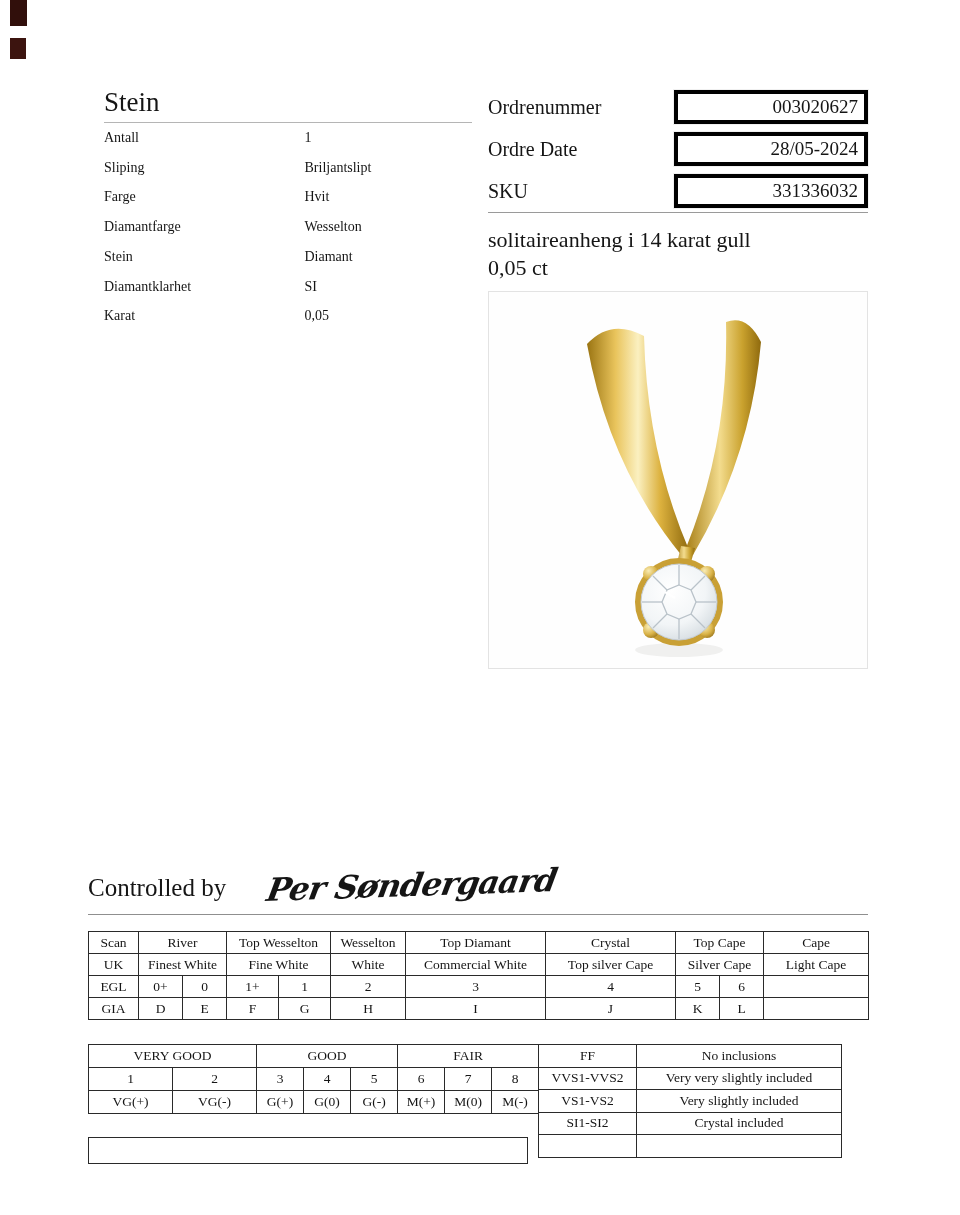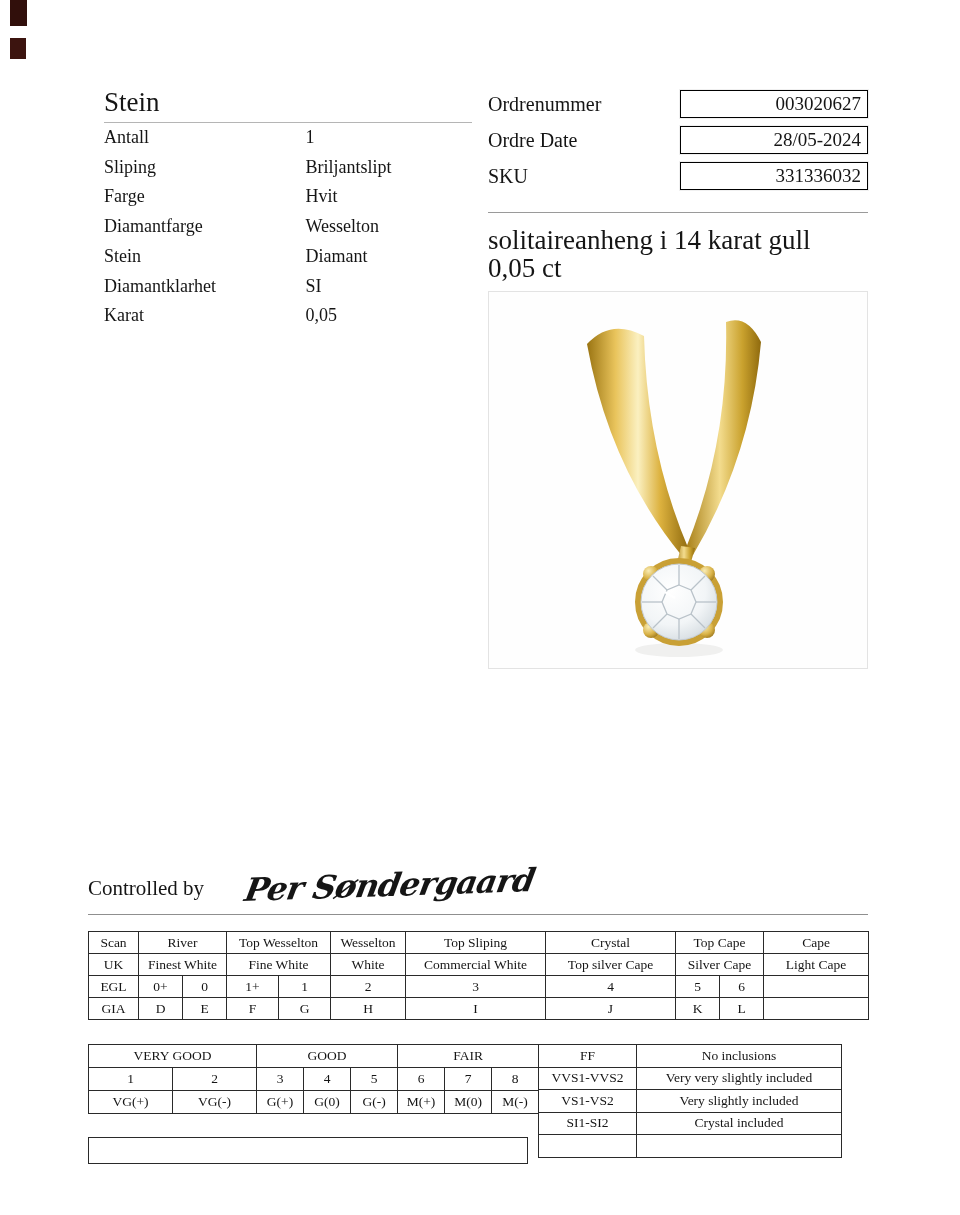--- a/index.html
+++ b/index.html
@@ -8,42 +8,42 @@
 
   
   .artifact{position:absolute;background:#310f0b;}
   .a1{left:10px;top:0;width:17px;height:26px;}
   .a2{left:10px;top:38px;width:16px;height:21px;background:#3c140f;}
 
   
   .stein{position:absolute;left:88px;top:86px;width:368px;margin-left:16px;}
   .stein-title{margin:0;font-size:27px;font-weight:400;line-height:32px;
                border-bottom:1px solid #b5b5b5;padding-bottom:4px;}
-  .prop-row{line-height:29.7px;font-size:18px;}
+  .prop-row{line-height:29.7px;font-size:14px;}
   .prop-label{display:inline-block;width:197px;}
   .prop-value{display:inline-block;}
 
   
   .order{position:absolute;left:488px;top:90px;width:380px;}
   .order-field{display:flex;align-items:center;margin-bottom:8px;gap:22px;}
   .order-label{flex:1;font-size:20px;}
-  .order-value-box{width:180px;height:26px;border:1px solid #000000;
+  .order-value-box{width:180px;height:26px;border:4px solid #000000;
                    font-size:19px;line-height:26px;text-align:right;padding-right:6px;
                    box-shadow:0 0 0 1px #f0f0f0;}
   .order-divider{position:absolute;left:488px;top:212px;width:380px;border-top:1px solid #9a9a9a;}
-  .order-desc{position:absolute;left:488px;top:226px;width:380px;font-size:27px;line-height:28px;}
+  .order-desc{position:absolute;left:488px;top:226px;width:380px;font-size:22px;line-height:28px;}
 
   
   .image-box{position:absolute;left:488px;top:291px;width:378px;height:376px;
              border:1px solid #e3e3e3;background:#fefefe;}
 
   
   .controlled{position:absolute;left:88px;top:868px;width:780px;
               border-bottom:1px solid #8f8f8f;padding-bottom:10px;height:36px;}
-  .controlled-label{font-size:21px;line-height:40px;vertical-align:bottom;}
+  .controlled-label{font-size:25px;line-height:40px;vertical-align:bottom;}
   .signature{display:inline-block;margin-left:34px;font-family:"DejaVu Serif", serif;
              font-style:italic;font-weight:700;font-size:32px;letter-spacing:-1px;
              transform:skewX(-12deg) rotate(-2deg);transform-origin:left bottom;
              vertical-align:bottom;line-height:36px;}
 
   
   table{border-collapse:collapse;table-layout:fixed;}
   td{border:1px solid #2a2a2a;text-align:center;font-size:13.5px;
      padding:0 2px;overflow:hidden;white-space:nowrap;}
   .color-table{position:absolute;left:88px;top:931px;width:780px;}
@@ -193,21 +193,21 @@
         <col style="width:44px">
       <col style="width:44px">
         <col style="width:105px">
     </colgroup>
     <tbody>
         <tr>
       <td>Scan</td>
       <td colspan="2">River</td>
       <td colspan="2">Top Wesselton</td>
       <td>Wesselton</td>
-      <td>Top Sliping</td>
+      <td>Top Diamant</td>
       <td>Crystal</td>
       <td colspan="2">Top Cape</td>
       <td>Cape</td>
     </tr>
     <tr>
       <td>UK</td>
       <td colspan="2">Finest White</td>
       <td colspan="2">Fine White</td>
       <td>White</td>
       <td>Commercial White</td>

